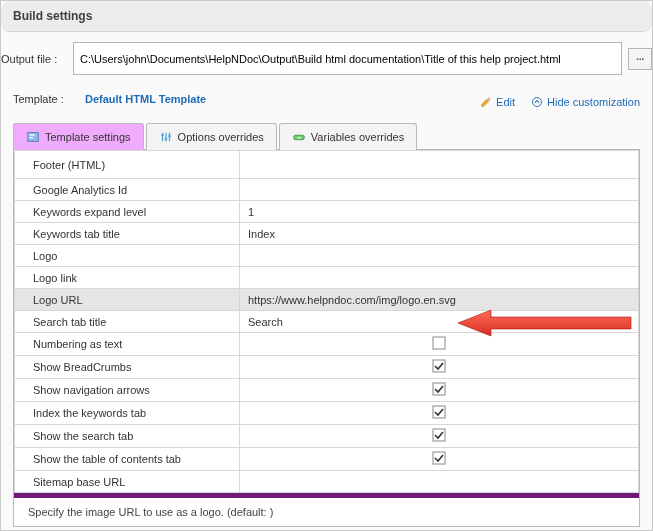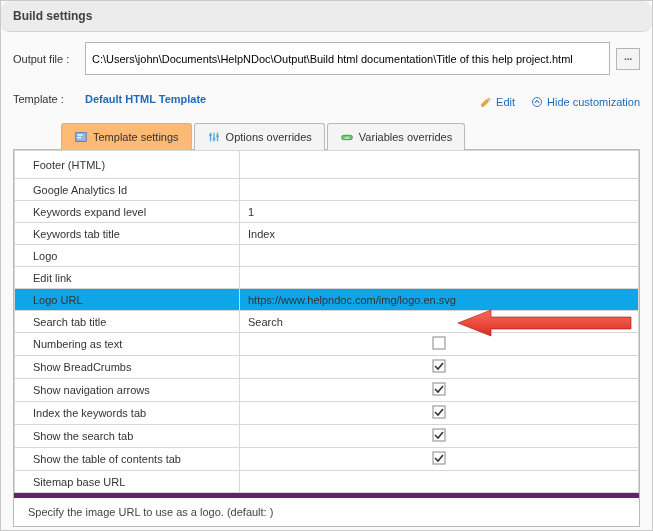--- a/index.html
+++ b/index.html
@@ -1,42 +1,42 @@
 <!DOCTYPE html>
 <html><head>
 <meta charset="utf-8">
 <style>
 * { box-sizing: border-box; margin: 0; padding: 0; }
 body { font-family: "Segoe UI", Tahoma, Arial, sans-serif; font-size: 11px; color: #333; background: #fff; }
 .panel { width: 653px; height: 531px; border: 1px solid #c9c9c9; background: #fafafa; position: relative; }
 .header { background: #ececec; border-bottom: 1px solid #d4d4d4; padding: 8px 12px; border-radius: 9px; }
 .header-title { font-weight: bold; font-size: 12px; color: #404040; }
-.file-row { display: flex; align-items: center; padding: 10px 12px 8px; gap: 6px; }
+.file-row { display: flex; align-items: center; padding: 10px 0 8px; gap: 6px; }
 .file-label { color: #333; min-width: 66px; }
 .file-input { flex: 1; height: 33px; border: 1px solid #b5b5b5; background: #fff; padding: 2px 6px; font-size: 11px; }
 .file-btn { width: 24px; height: 22px; border: 1px solid #b5b5b5; background: #f4f4f4; display: flex; align-items: center; justify-content: center; cursor: pointer; }
 .ellipsis { font-weight: bold; color: #666; letter-spacing: -1px; }
 .template-row { display: flex; align-items: center; padding: 6px 12px 14px; }
 .template-label { color: #333; min-width: 72px; }
 .template-link { color: #1e6bb8; cursor: pointer; font-weight: bold; }
 .spacer { flex: 1; }
 .action-link { color: #1e6bb8; display: inline-flex; align-items: center; gap: 4px; margin-left: 16px; cursor: pointer; margin-top: 7px; }
 .pencil-icon { width: 12px; height: 12px; display: inline-block; }
 .caret-icon { width: 12px; height: 12px; display: inline-block; }
 .tab-container { margin: 0 12px; }
 .tabs { display: flex; border-bottom: 1px solid #b9b9b9; }
 .tab { display: inline-flex; align-items: center; gap: 5px; padding: 6px 12px; border: 1px solid #b9b9b9; border-bottom: none; background: #f4f4f4; margin-right: 2px; cursor: pointer; position: relative; top: 1px; border-radius: 3px 3px 0 0; }
-.tab.active { background: #fdba74; margin-left: 48px; }
+.tab.active { background: #f0abfc; }
 .tab-icon { width: 14px; height: 14px; display: inline-flex; align-items: center; justify-content: center; }
 .tab-body { border: 1px solid #b9b9b9; border-top: none; background: #fff; }
 .prop-table { width: 100%; border-collapse: collapse; }
 .prop-table td { border: 1px solid #d7d7d7; padding: 3px 8px; height: 22px; font-size: 11px; vertical-align: middle; }
 .prop-table td:first-child { width: 225px; padding-left: 18px; }
 .prop-table tr.spacer-row td { height: 28px; margin-left: 8px; }
-.prop-table tr.highlight td { background: #0ea5e9; }
+.prop-table tr.highlight td { background: #e5e5e5; }
 .prop-val { color: #333; }
 .chk { display: inline-flex; justify-content: center; width: 100%; }
 .chk svg { width: 14px; height: 14px; }
 .desc { padding: 8px 14px; color: #444; border-top: 5px solid #701a75; }
 .arrow-overlay { position: absolute; left: 455px; top: 307px; pointer-events: none; }
 </style>
 </head>
 <body>
 
 <div class="panel">
@@ -129,21 +129,21 @@
             </tr>
         <tr>
               <td>Keywords tab title</td>
               <td class="prop-val">Index</td>
             </tr>
         <tr>
               <td>Logo</td>
               <td></td>
             </tr>
         <tr>
-              <td>Edit link</td>
+              <td>Logo link</td>
               <td></td>
             </tr>
         <tr class="highlight">
               <td>Logo URL</td>
               <td class="prop-val">https://www.helpndoc.com/img/logo.en.svg</td>
             </tr>
         <tr>
               <td>Search tab title</td>
               <td class="prop-val">Search</td>
             </tr>

